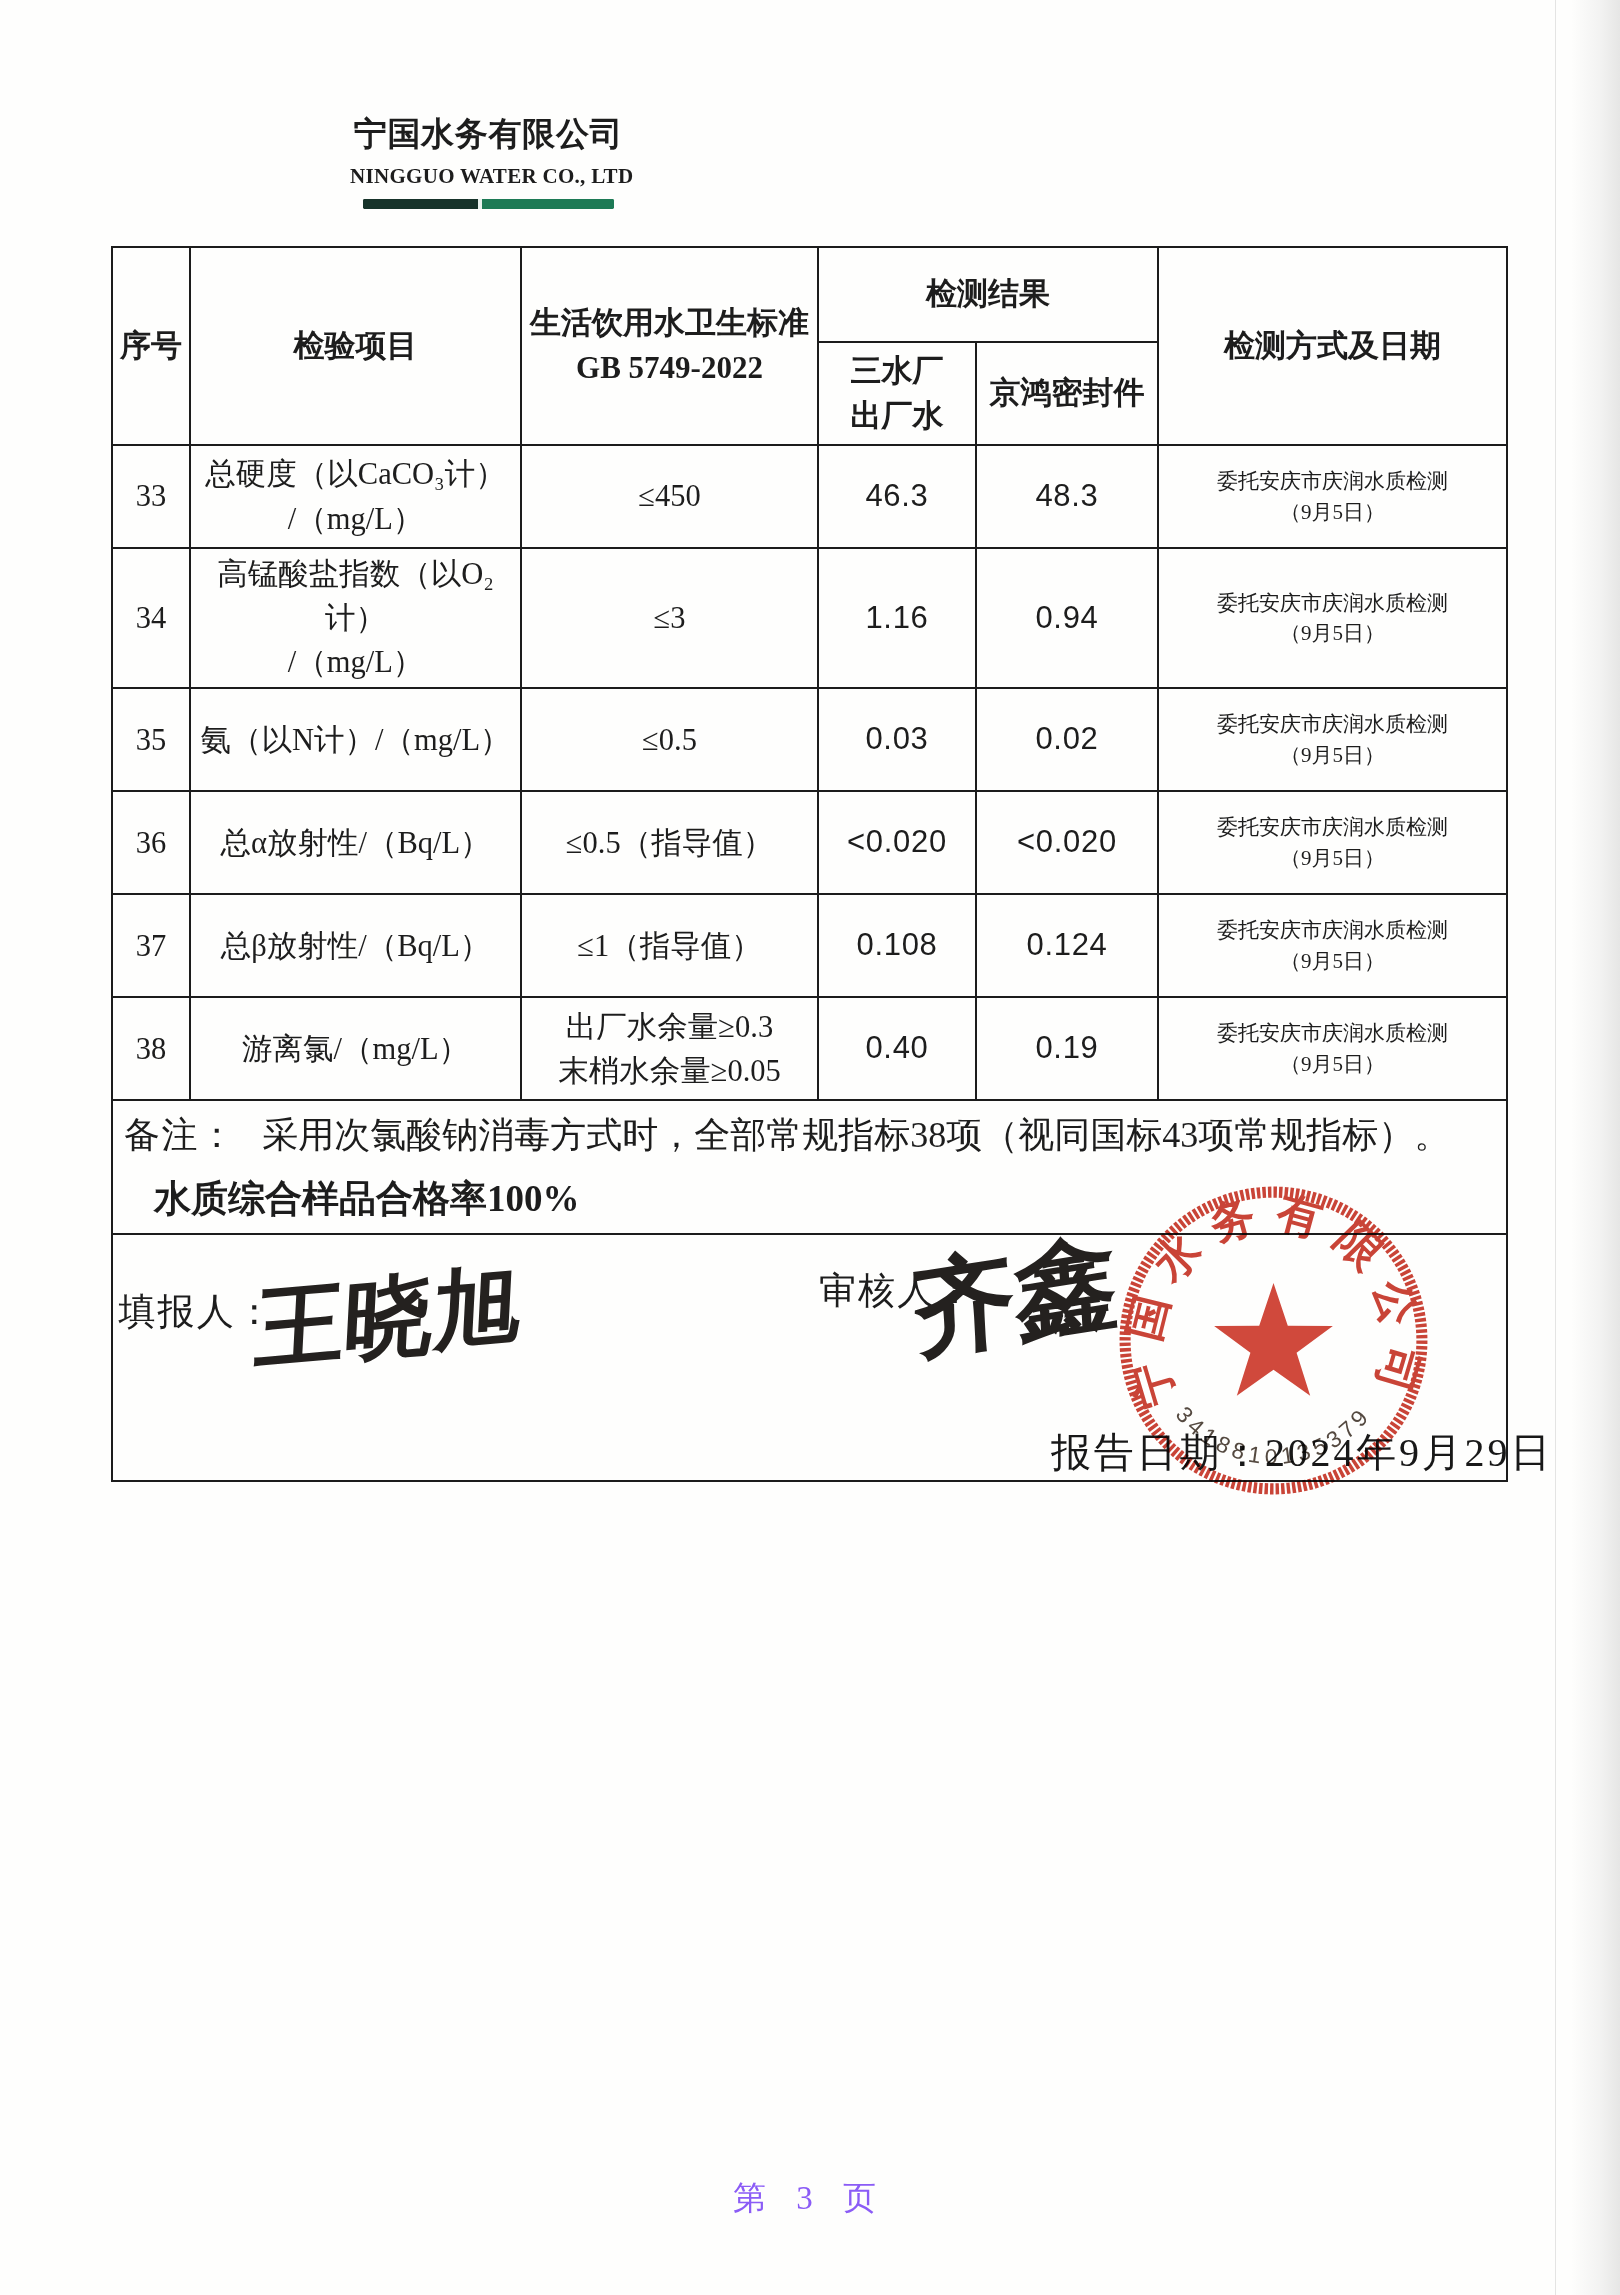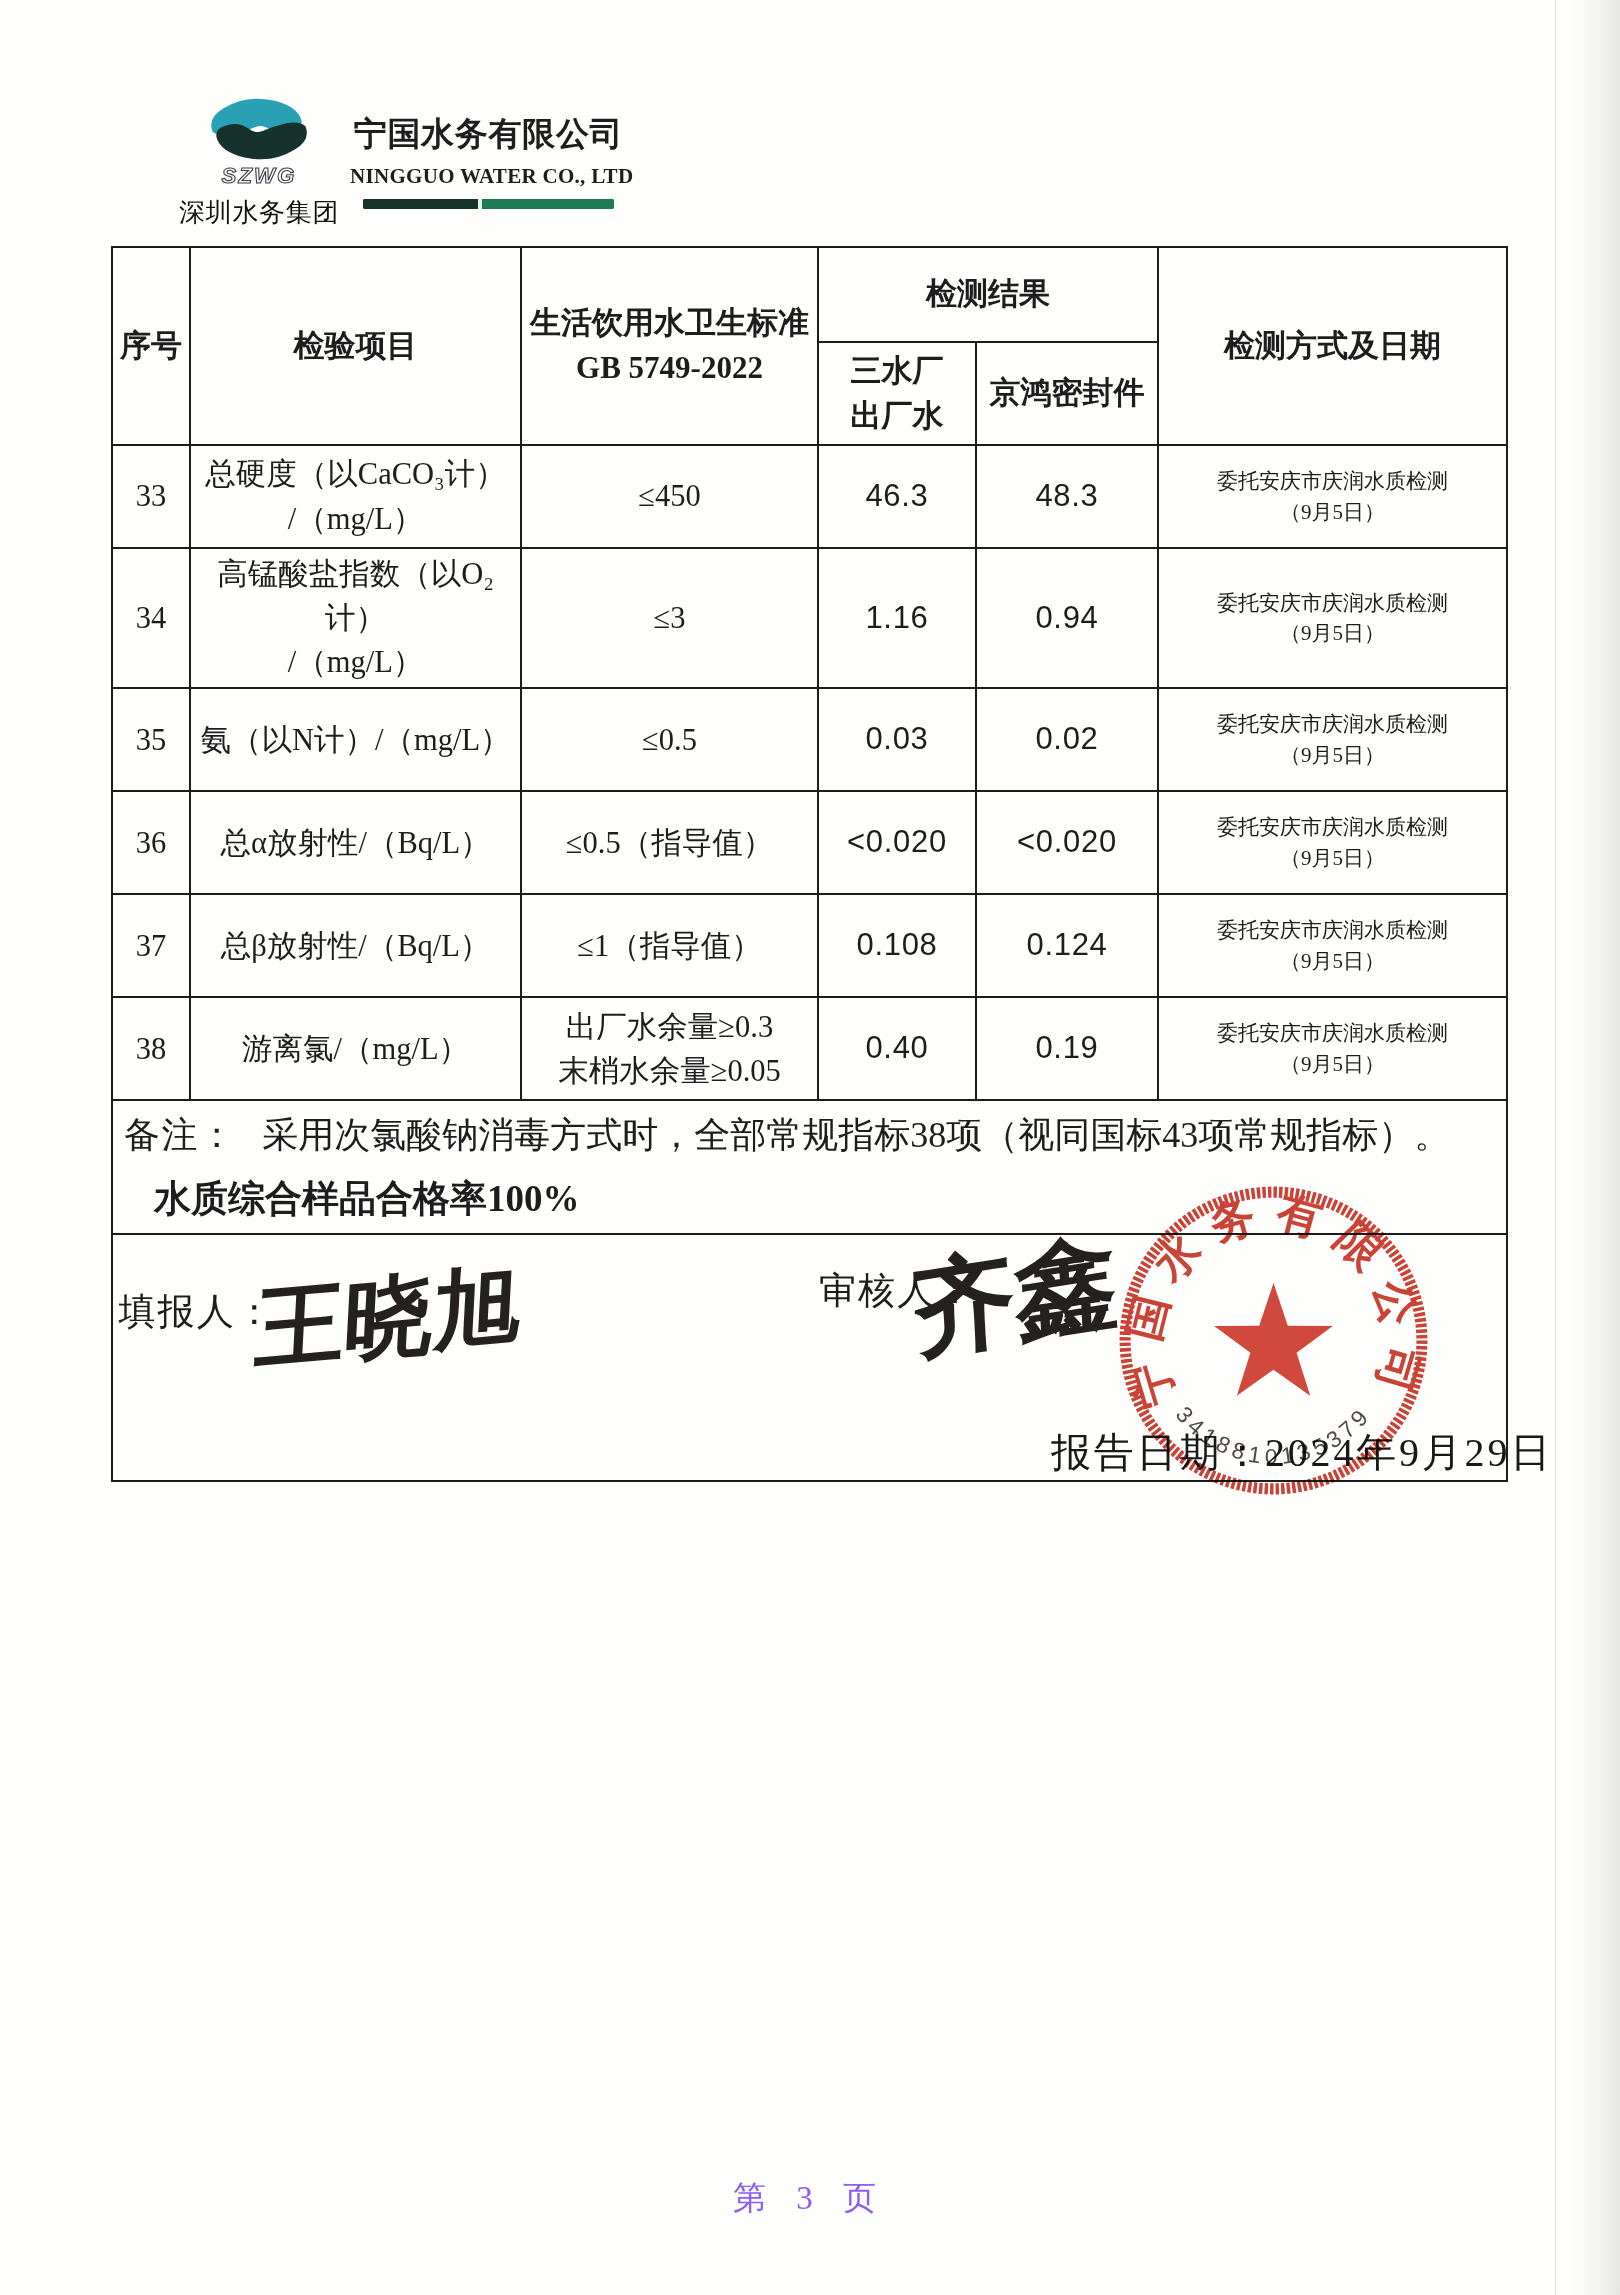--- a/index.html
+++ b/index.html
@@ -103,30 +103,20 @@
   .page-footer {
     position: absolute; left: 0; top: 2176px; width: 1620px;
     text-align: center; font-size: 33px; letter-spacing: 11px; color: #8b5cf6;
   }
 </style>
 </head>
 <body>
 
 <div class="page">
 
-  <div class="logo-block">
-    <svg class="logo-mark" width="104" height="64" viewBox="0 0 150 92">
-      <path d="M8 50 Q0 30 24 16 Q56 -4 96 5 Q130 13 136 33 Q139 45 126 50 Q106 58 91 47 Q80 39 70 43 Q54 50 37 54 Q17 58 8 50 Z" fill="#2aa0b4"></path>
-      <path d="M142 42 Q150 62 126 76 Q94 96 54 87 Q20 79 14 59 Q11 47 24 42 Q44 34 59 45 Q70 53 80 49 Q96 42 113 38 Q133 34 142 42 Z" fill="#15332c"></path>
-    </svg>
-    <svg class="logo-abbr-svg" width="118" height="28" viewBox="0 0 170 40">
-      <text x="85" y="30" text-anchor="middle" font-family="Liberation Sans, DejaVu Sans, sans-serif" font-size="32" font-weight="bold" font-style="italic" letter-spacing="3" fill="#fbfbfb" stroke="#3c4147" stroke-width="1.6">SZWG</text>
-    </svg>
-    <div class="logo-group">深圳水务集团</div>
-  </div>
 
   <div class="company-block">
     <div class="company-cn">宁国水务有限公司</div>
     <div class="company-en">NINGGUO WATER CO., LTD</div>
     <div class="brand-bar"></div>
   </div>
 
 
   <table class="report">
     <colgroup>

